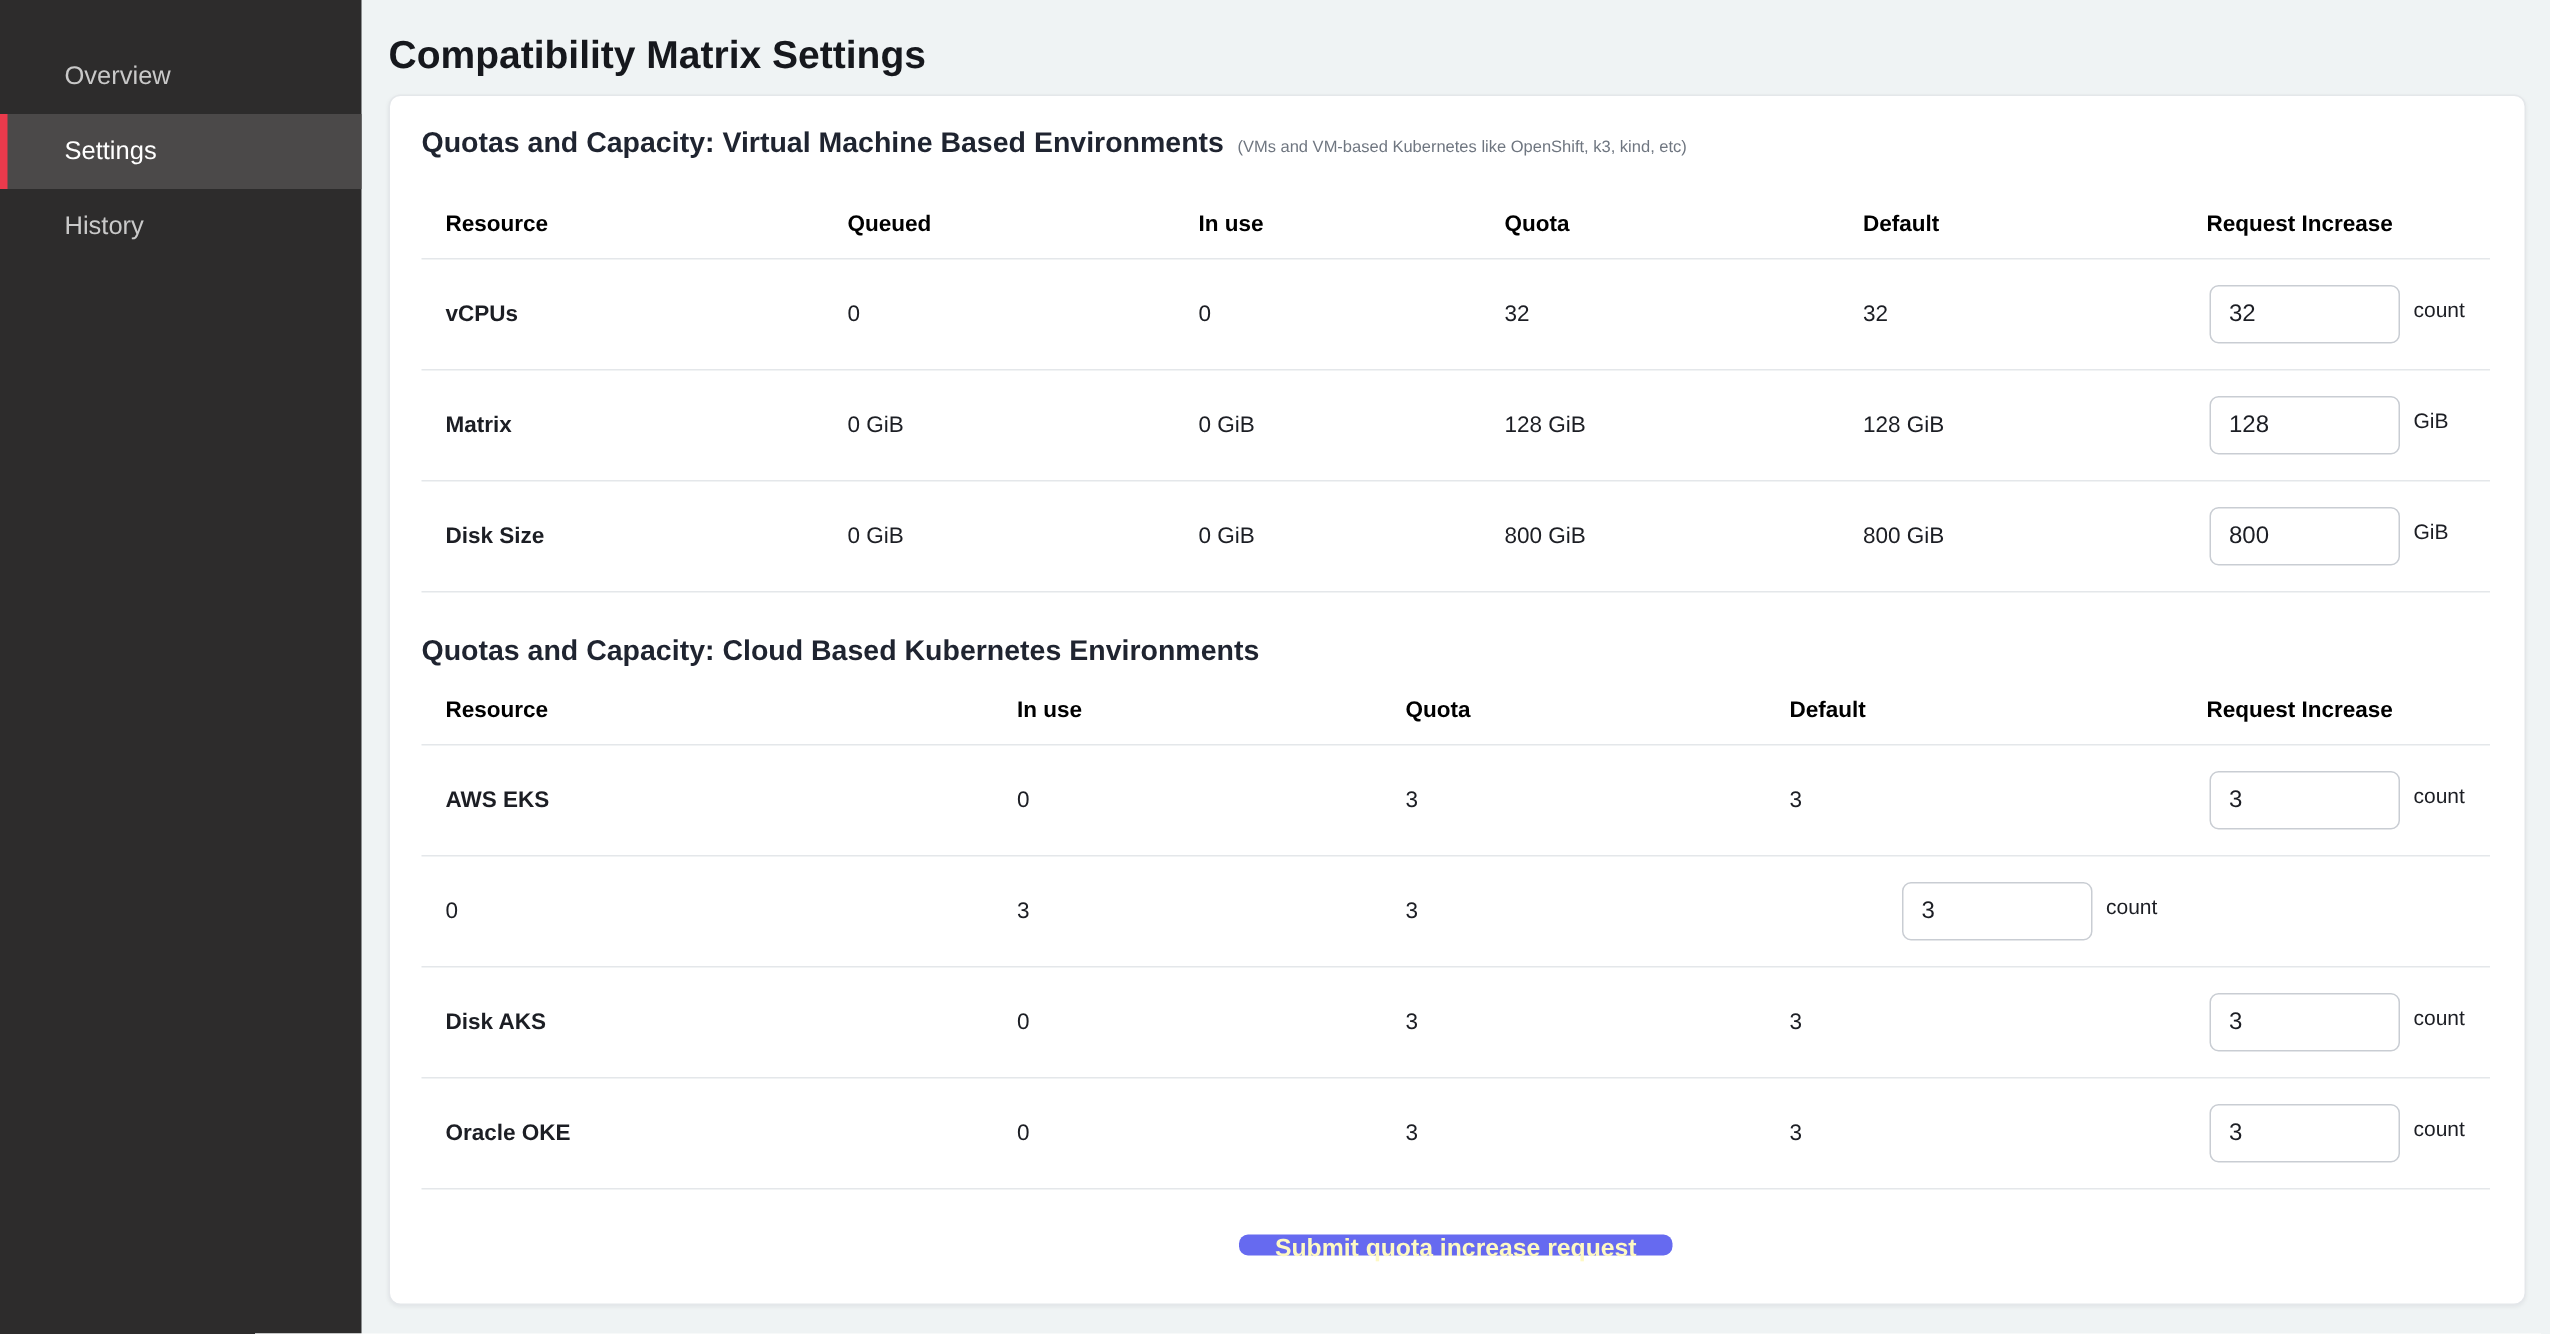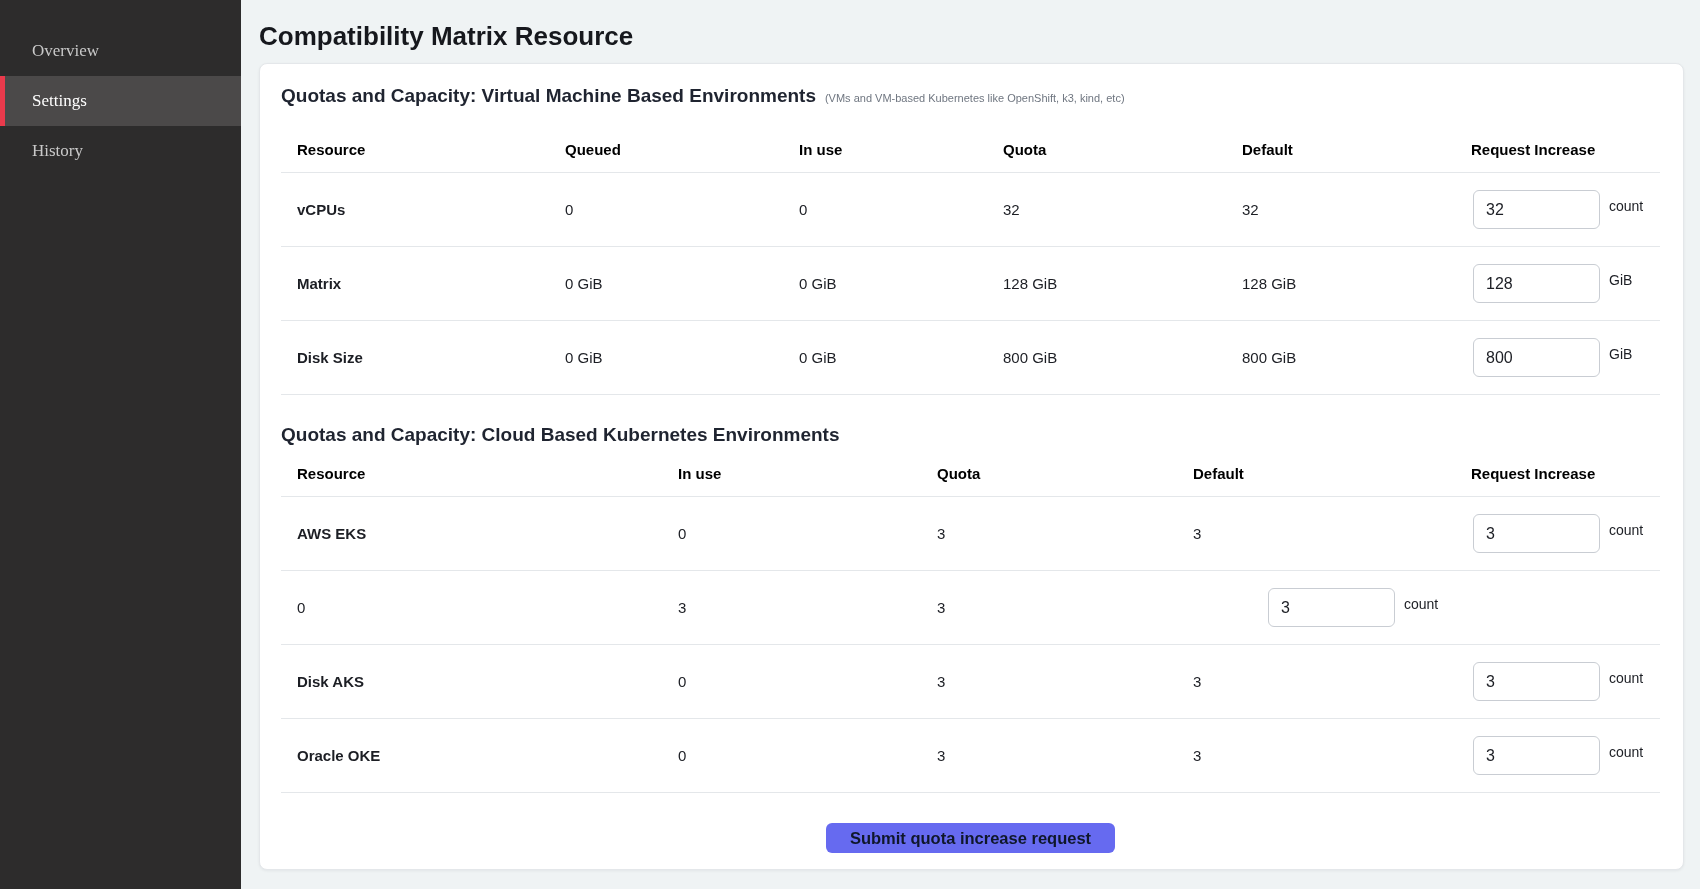--- a/index.html
+++ b/index.html
@@ -13,26 +13,25 @@
 
   
   .sidebar {
     width:241px; height:889px; flex-shrink:0;
     background:#2d2c2c;
     padding-top:26px;
   }
   .side-item {
     height:50px;
     display:flex; align-items:center;
-    padding-left:27px;
+    padding-left:38px;
     border-left:5px solid transparent;
     color:#c9c9c9;
     font-size:17px;
     cursor:pointer;
-    font-family:Liberation Serif, serif;
   }
   .side-item.active {
     background:#4b4949;
     border-left-color:#ea3a4c;
     color:#ffffff;
   }
 
   
   .main {
     flex:1;
@@ -107,24 +106,24 @@
     font-size:14px;
     color:#1c1e24;
     margin-top:-8px;
   }
 
   .cloud-section { margin-top:28px; }
 
   
   .submit-wrap { display:flex; justify-content:center; margin-top:30px; }
   .submit-btn {
-    height:30px;
+    height:14px;
     padding:0 24px;
     background:#666af0;
-    color:#0f172a;
+    color:#fef9c3;
     font-size:16.5px;
     font-weight:700;
     font-family:"Liberation Sans", sans-serif;
     border:none;
     border-radius:6px;
     cursor:pointer;
   }
 </style>
 </head>
 <body>
@@ -137,21 +136,21 @@
     <div class="side-item active">
       <span>Settings</span>
     </div>
     <div class="side-item">
       <span>History</span>
     </div>
   </nav>
 </aside>
 
 <main class="main">
-  <h1 class="page-title">Compatibility Matrix Resource</h1>
+  <h1 class="page-title">Compatibility Matrix Settings</h1>
 
   <section class="card">
 
     <div class="vm-section">
       <div class="section-head">
         <span class="section-title">Quotas and Capacity: Virtual Machine Based Environments</span><span class="section-subtitle">(VMs and VM-based Kubernetes like OpenShift, k3, kind, etc)</span>
       </div>
 
       <div class="vm-table">
         <div class="t-head vm-cols">

